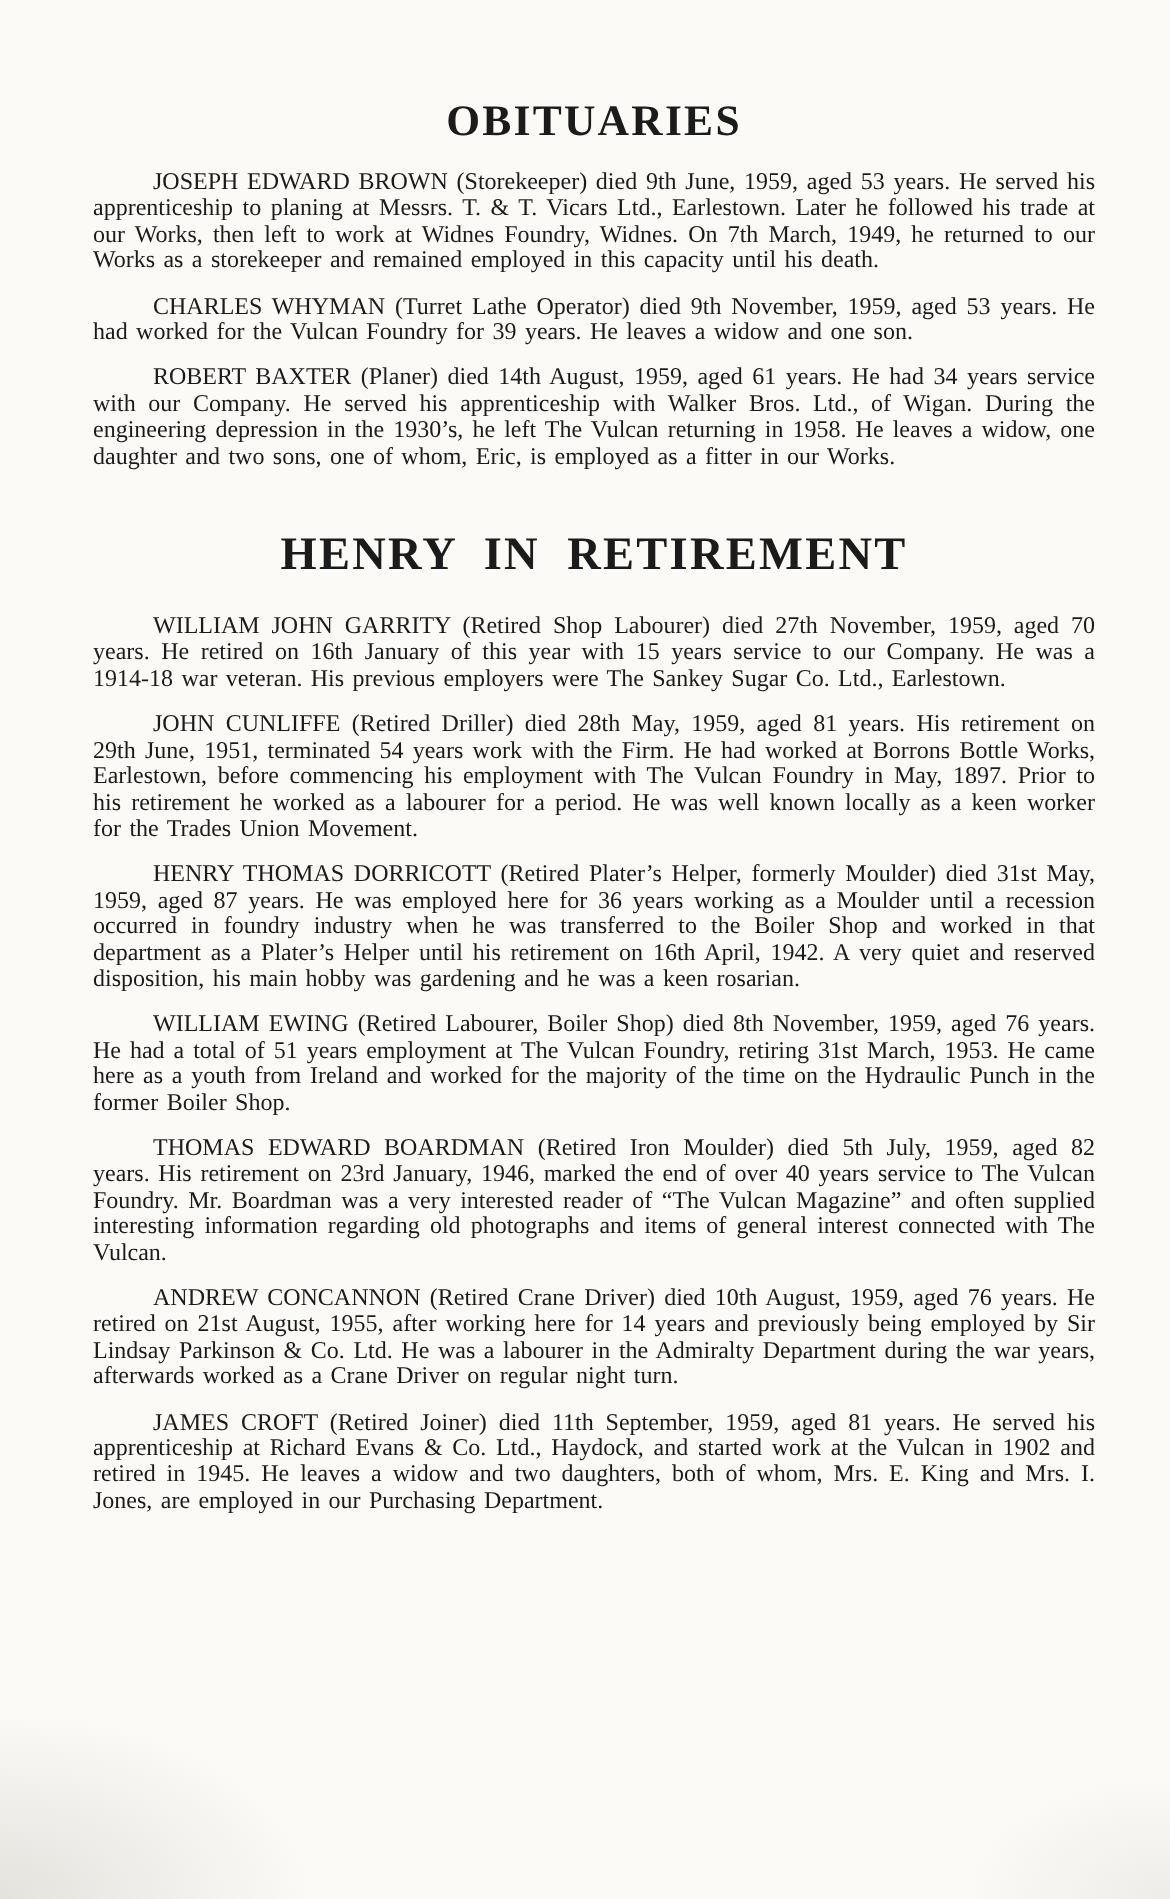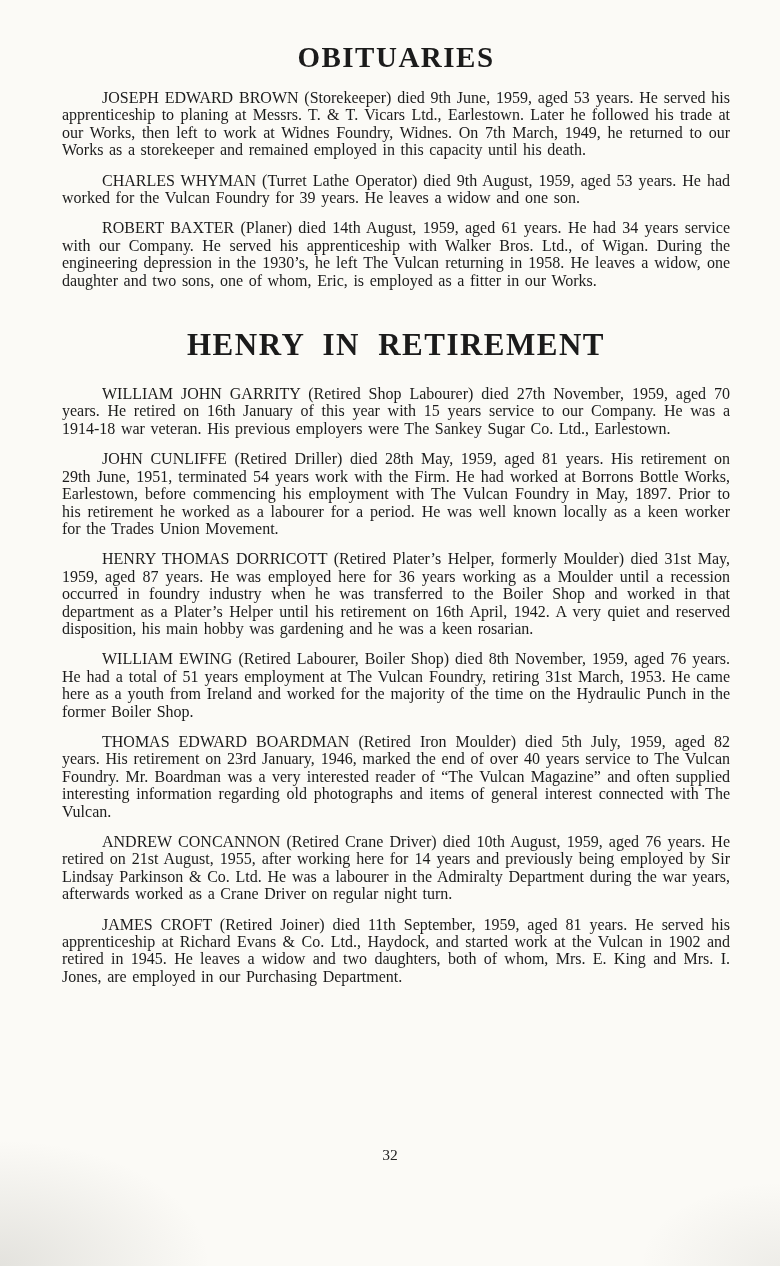--- a/index.html
+++ b/index.html
@@ -12,21 +12,21 @@
     width: 780px;
     height: 1266px;
     margin: 0 auto;
     box-sizing: border-box;
     background:
       radial-gradient(ellipse 300px 180px at 0% 100%, rgba(120,118,110,0.18), rgba(120,118,110,0) 70%),
       radial-gradient(ellipse 200px 120px at 100% 100%, rgba(120,118,110,0.10), rgba(120,118,110,0) 70%),
       #fbfaf6;
     color: #1b1b1b;
     font-family: "Liberation Serif", "DejaVu Serif", serif;
-    padding: 40px 50px 0 62px;
+    padding: 64px 50px 0 62px;
     overflow: hidden;
   }
   .section-title {
     font-size: 29px;
     line-height: 34px;
     font-weight: bold;
     text-align: center;
     letter-spacing: 1.5px;
     margin: 0 0 15px 0;
   }
@@ -56,35 +56,34 @@
 </style>
 </head>
 <body>
 
 <div class="page">
 
   <h1 class="section-title">OBITUARIES</h1>
 
   <p class="obit">JOSEPH EDWARD BROWN (Storekeeper) died 9th June, 1959, aged 53 years. He served his apprenticeship to planing at Messrs. T. &amp; T. Vicars Ltd., Earlestown. Later he followed his trade at our Works, then left to work at Widnes Foundry, Widnes. On 7th March, 1949, he returned to our Works as a storekeeper and remained employed in this capacity until his death.</p>
 
-  <p class="obit">CHARLES WHYMAN (Turret Lathe Operator) died 9th August, 1959, aged 53 years. He had worked for the Vulcan Foundry for 39 years. He leaves a widow and one son.</p>
+  <p class="obit">CHARLES WHYMAN (Turret Lathe Operator) died 9th November, 1959, aged 53 years. He had worked for the Vulcan Foundry for 39 years. He leaves a widow and one son.</p>
 
   <p class="obit">ROBERT BAXTER (Planer) died 14th August, 1959, aged 61 years. He had 34 years service with our Company. He served his apprenticeship with Walker Bros. Ltd., of Wigan. During the engineering depression in the 1930’s, he left The Vulcan returning in 1958. He leaves a widow, one daughter and two sons, one of whom, Eric, is employed as a fitter in our Works.</p>
 
   <h1 class="section-title retirement">HENRY IN RETIREMENT</h1>
 
   <p class="obit">WILLIAM JOHN GARRITY (Retired Shop Labourer) died 27th November, 1959, aged 70 years. He retired on 16th January of this year with 15 years service to our Company. He was a 1914-18 war veteran. His previous employers were The Sankey Sugar Co. Ltd., Earlestown.</p>
 
   <p class="obit">JOHN CUNLIFFE (Retired Driller) died 28th May, 1959, aged 81 years. His retirement on 29th June, 1951, terminated 54 years work with the Firm. He had worked at Borrons Bottle Works, Earlestown, before commencing his employment with The Vulcan Foundry in May, 1897. Prior to his retirement he worked as a labourer for a period. He was well known locally as a keen worker for the Trades Union Movement.</p>
 
   <p class="obit">HENRY THOMAS DORRICOTT (Retired Plater’s Helper, formerly Moulder) died 31st May, 1959, aged 87 years. He was employed here for 36 years working as a Moulder until a recession occurred in foundry industry when he was transferred to the Boiler Shop and worked in that department as a Plater’s Helper until his retirement on 16th April, 1942. A very quiet and reserved disposition, his main hobby was gardening and he was a keen rosarian.</p>
 
   <p class="obit">WILLIAM EWING (Retired Labourer, Boiler Shop) died 8th November, 1959, aged 76 years.  He had a total of 51 years employment at The Vulcan Foundry, retiring 31st March, 1953. He came here as a youth from Ireland and worked for the majority of the time on the Hydraulic Punch in the former Boiler Shop.</p>
 
   <p class="obit">THOMAS EDWARD BOARDMAN (Retired Iron Moulder) died 5th July, 1959, aged 82 years. His retirement on 23rd January, 1946, marked the end of over 40 years service to The Vulcan Foundry. Mr. Boardman was a very interested reader of “The Vulcan Magazine” and often supplied interesting information regarding old photographs and items of general interest connected with The Vulcan.</p>
 
   <p class="obit">ANDREW CONCANNON (Retired Crane Driver) died 10th August, 1959, aged 76 years. He retired on 21st August, 1955, after working here for 14 years and previously being employed by Sir Lindsay Parkinson &amp; Co. Ltd. He was a labourer in the Admiralty Department during the war years, afterwards worked as a Crane Driver on regular night turn.</p>
 
   <p class="obit">JAMES CROFT (Retired Joiner) died 11th September, 1959, aged 81 years. He served his apprenticeship at Richard Evans &amp; Co. Ltd., Haydock, and started work at the Vulcan in 1902 and retired in 1945. He leaves a widow and two daughters, both of whom, Mrs. E. King and Mrs. I. Jones, are employed in our Purchasing Department.</p>
 
-  <div class="page-number">32</div>
 
 </div>
 
 </body></html>

